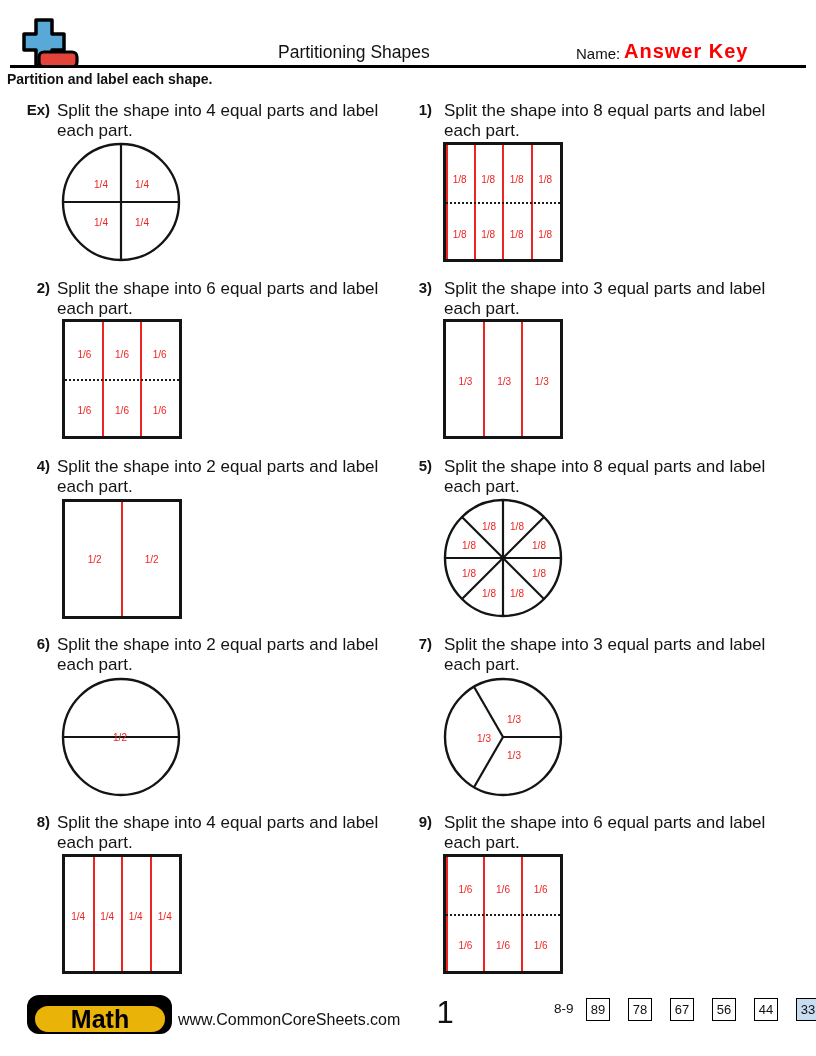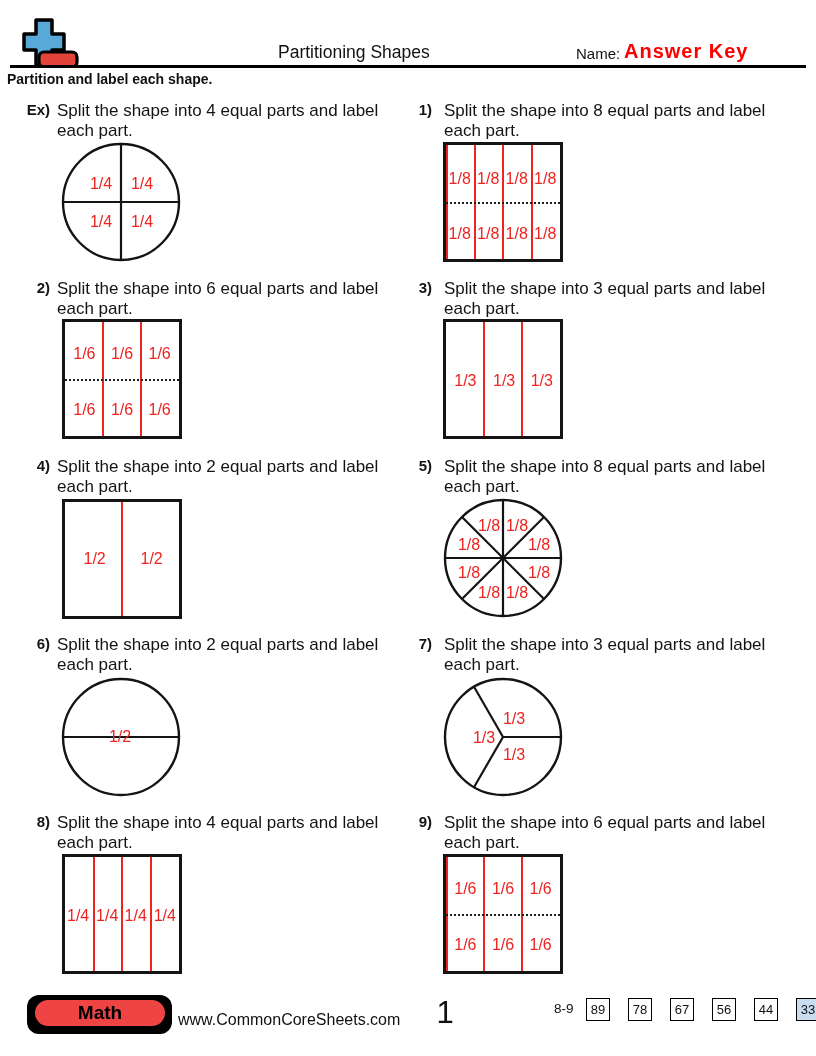--- a/index.html
+++ b/index.html
@@ -13,26 +13,26 @@
   .name-label{position:absolute;left:563px;top:45px;font-size:15px;color:#111;margin-left:13px;}
   .answer-key{position:absolute;left:624px;top:40px;font-size:20px;font-weight:bold;letter-spacing:1px;}
   .header-rule{position:absolute;left:10px;top:65px;width:796px;height:2.5px;background:#000;}
   .instruction{position:absolute;left:7px;top:71px;font-size:14px;font-weight:bold;color:#111;}
   
   .prob-num{position:absolute;font-size:15px;font-weight:bold;text-align:right;color:#141414;}
   .prob-text{position:absolute;font-size:17px;line-height:19.5px;color:#141414;width:358px;}
   .sq{position:absolute;box-sizing:border-box;border:3px solid #141414;background:#fff;}
   .vline{position:absolute;top:0;bottom:0;width:2px;}
   .dotline{position:absolute;left:0;right:0;top:50%;height:0;border-top:2px dotted #1c1c1c;}
-  .frac{position:absolute;font-size:16px;transform:translate(-50%,-50%);white-space:nowrap;z-index:3;}
+  .frac{position:absolute;font-size:10px;transform:translate(-50%,-50%);white-space:nowrap;z-index:3;}
   .circ-svg{position:absolute;}
   
   .badge-outer{position:absolute;left:27px;top:995px;width:145px;height:39px;background:#000;border-radius:12px;}
-  .badge-inner{position:absolute;left:6px;top:3px;width:130px;height:26px;background:#ef4444;border:2.5px solid #000;border-radius:15px;
-    display:flex;align-items:center;justify-content:center;font-weight:bold;font-size:19px;color:#000;}
+  .badge-inner{position:absolute;left:6px;top:9px;width:130px;height:26px;background:#eab308;border:2.5px solid #000;border-radius:15px;
+    display:flex;align-items:center;justify-content:center;font-weight:bold;font-size:25px;color:#000;}
   .site-url{position:absolute;left:178px;top:1011px;font-size:16px;color:#111;}
   .page-num{position:absolute;left:425px;top:995px;width:40px;text-align:center;font-size:31px;color:#111;}
   .score-range{position:absolute;left:554px;top:1001px;font-size:13.5px;color:#111;}
   .score-row{position:absolute;left:586px;top:998px;display:flex;gap:18px;}
   .score-cell{box-sizing:border-box;width:24px;height:23px;border:1.5px solid #000;display:flex;align-items:center;justify-content:center;
     font-size:13px;color:#111;background:#fff;}
 </style>
 </head>
 <body>
 

